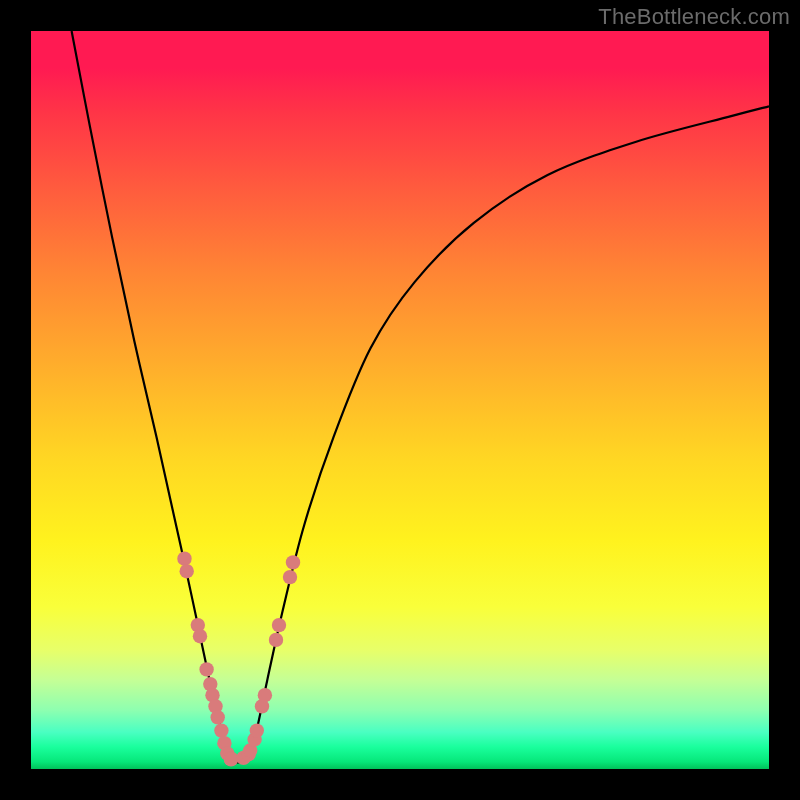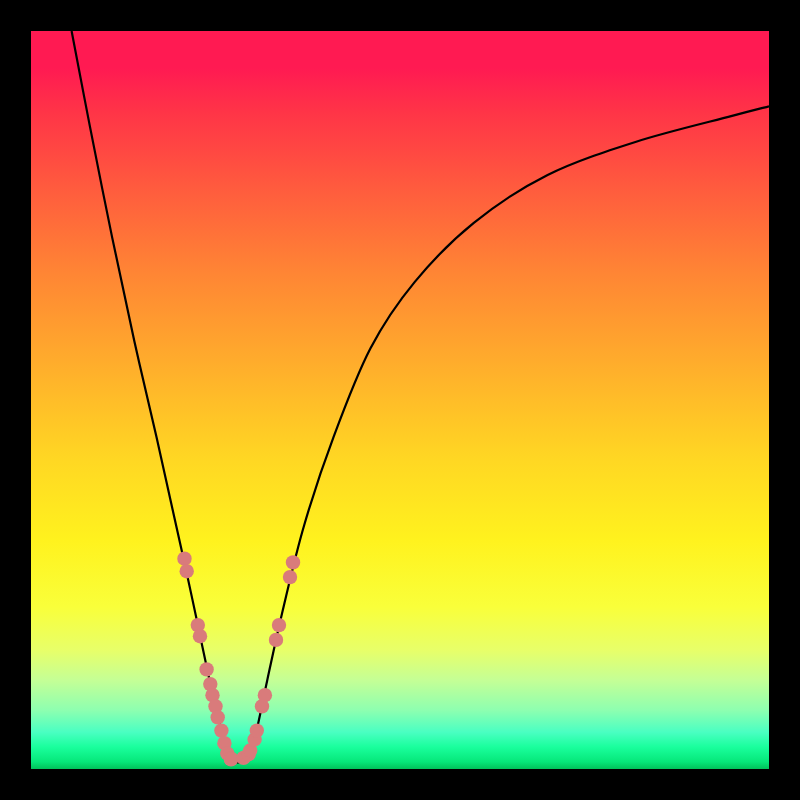--- a/index.html
+++ b/index.html
@@ -69,20 +69,21 @@
   .curve-path {
     fill: none;
     stroke: #000;
     stroke-width: 2.2;
   }
 </style>
 </head>
 <body>
 
 <div class="outer">
+  <div class="watermark">TheBottleneck.com</div>
 
   <div class="plot">
     <div class="gradient"></div>
     <svg class="curve" viewBox="0 0 738 738" preserveAspectRatio="none">
       <path id="main-curve" class="curve-path" d="M 40.6 0.0 C 43.7 16.0, 52.3 61.5, 59.0 95.9 C 65.8 130.4, 73.8 171.0, 81.2 206.6 C 88.6 242.3, 95.9 276.8, 103.3 310.0 C 110.7 343.2, 119.3 378.8, 125.5 405.9 C 131.6 433.0, 135.3 450.2, 140.2 472.3 C 145.1 494.5, 150.7 519.1, 155.0 538.7 C 159.3 558.4, 162.1 571.9, 166.1 590.4 C 170.0 608.9, 174.9 632.8, 178.6 649.4 C 182.3 666.0, 185.0 676.9, 188.2 690.0 C 191.4 703.2, 194.7 721.5, 197.8 728.4 C 200.9 735.3, 203.6 731.7, 206.6 731.4 C 209.7 731.0, 213.2 731.2, 216.2 726.2 C 219.3 721.1, 221.8 713.9, 225.1 701.1 C 228.4 688.3, 231.9 669.1, 236.2 649.4 C 240.5 629.8, 244.8 608.9, 250.9 583.0 C 257.1 557.2, 264.4 524.0, 273.1 494.5 C 281.7 464.9, 291.5 435.4, 302.6 405.9 C 313.6 376.4, 326.0 343.2, 339.5 317.3 C 353.0 291.5, 366.5 271.8, 383.8 250.9 C 401.0 230.0, 420.7 209.7, 442.8 191.9 C 464.9 174.0, 489.5 157.4, 516.6 143.9 C 543.7 130.4, 574.4 120.5, 605.2 110.7 C 635.9 100.9, 679.0 90.8, 701.1 84.9 C 723.2 79.0, 731.9 76.9, 738.0 75.3"></path>
       <g id="scatter-group">
           <circle cx="153.5" cy="527.7" r="7.2" class="scatter-dot"></circle>
           <circle cx="155.7" cy="540.2" r="7.2" class="scatter-dot"></circle>
           <circle cx="166.8" cy="594.1" r="7.2" class="scatter-dot"></circle>
           <circle cx="169.0" cy="605.2" r="7.2" class="scatter-dot"></circle>

